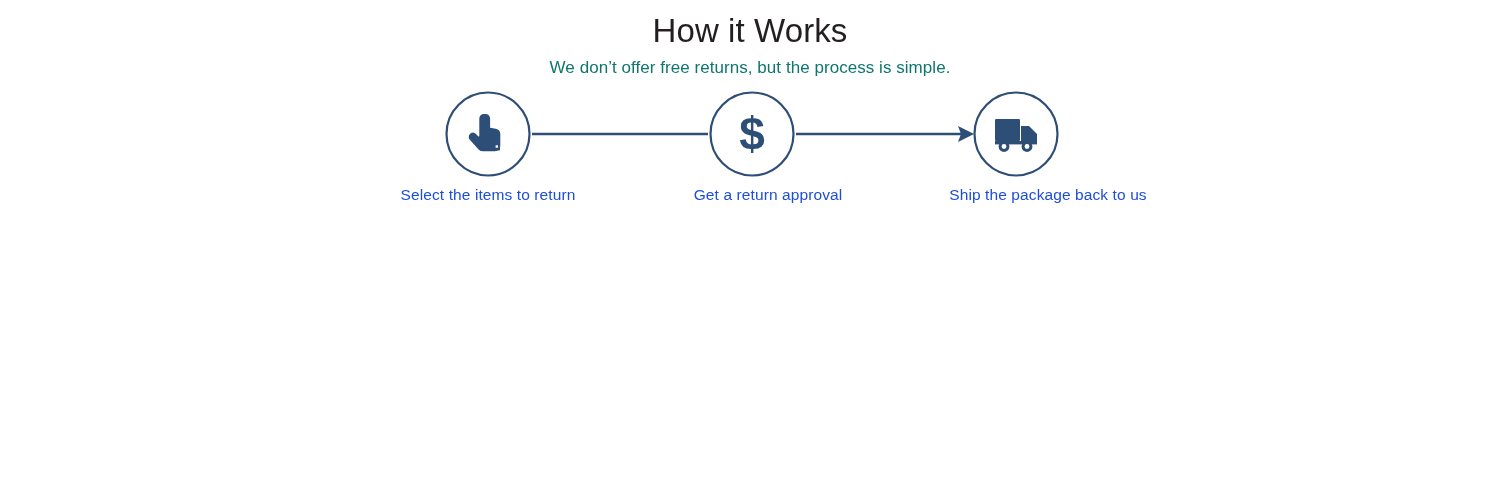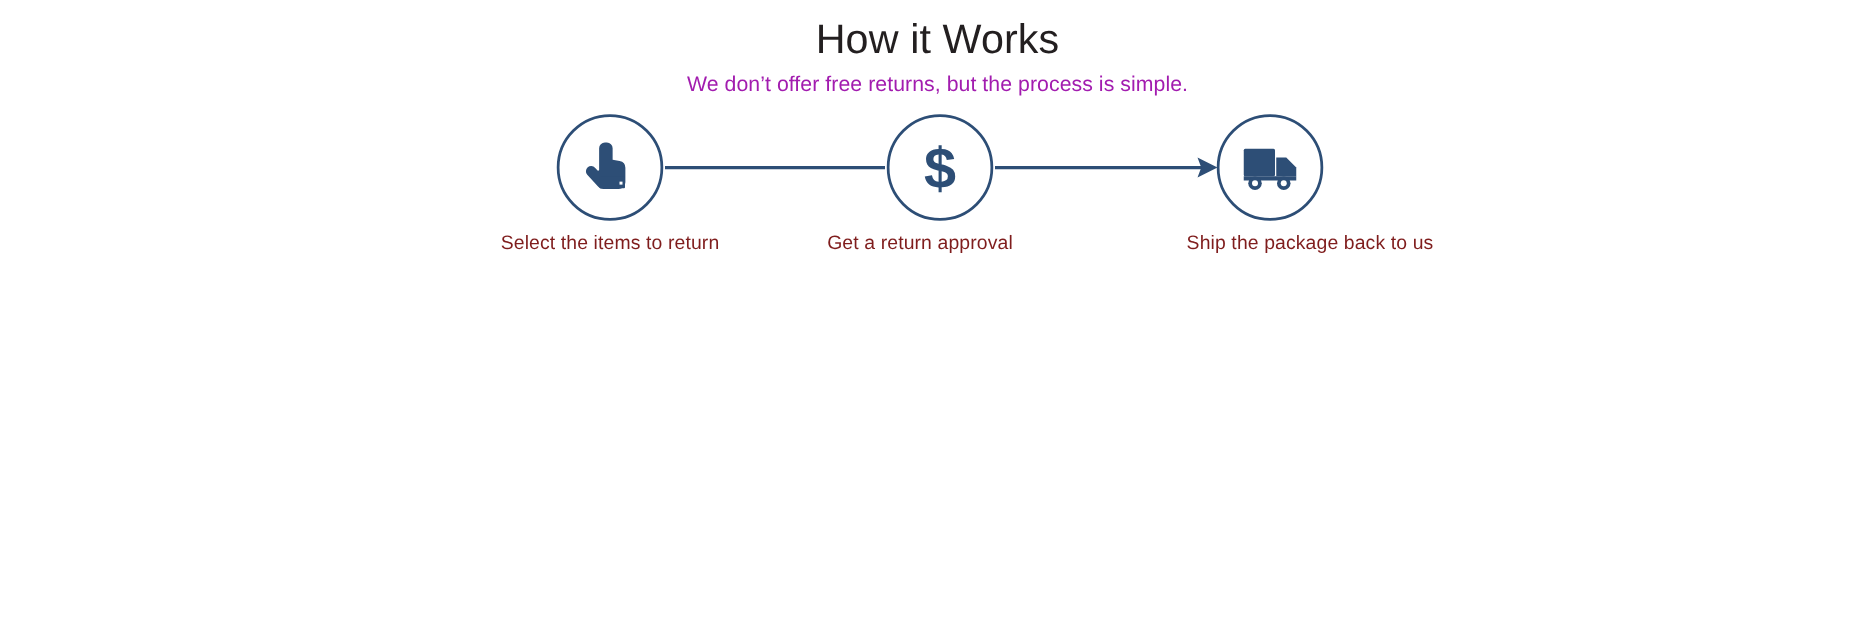--- a/index.html
+++ b/index.html
@@ -43,21 +43,21 @@
     letter-spacing: 0.1px;
   }
 
   .page-subtitle {
     margin: 0;
     padding-top: 5px;
     font-family: "Liberation Sans", sans-serif;
     font-size: 17px;
     font-weight: 400;
     line-height: 22px;
-    color: #a21caf;
+    color: #0f766e;
     letter-spacing: 0.05px;
   }
 
   
   .steps {
     position: absolute;
     left: 0;
     top: 84px;
     width: 1500px;
     height: 140px;
@@ -80,26 +80,26 @@
 
   .step-caption {
     position: absolute;
     top: 0;
     width: 320px;
     text-align: center;
     font-family: "Liberation Sans", sans-serif;
     font-size: 15.5px;
     font-weight: 400;
     line-height: 22px;
-    color: #7f1d1d;
+    color: #1d4ed8;
     letter-spacing: 0.1px;
   }
 
   .step-caption.c1 { left: 328px; }
-  .step-caption.c2 { left: 576px; }
+  .step-caption.c2 { left: 608px; }
   .step-caption.c3 { left: 888px; }
 </style>
 </head>
 <body>
 
 <div class="page">
 
   <div class="header">
     <h1 class="page-title">How it Works</h1>
     <p class="page-subtitle">We don’t offer free returns, but the process is simple.</p>

